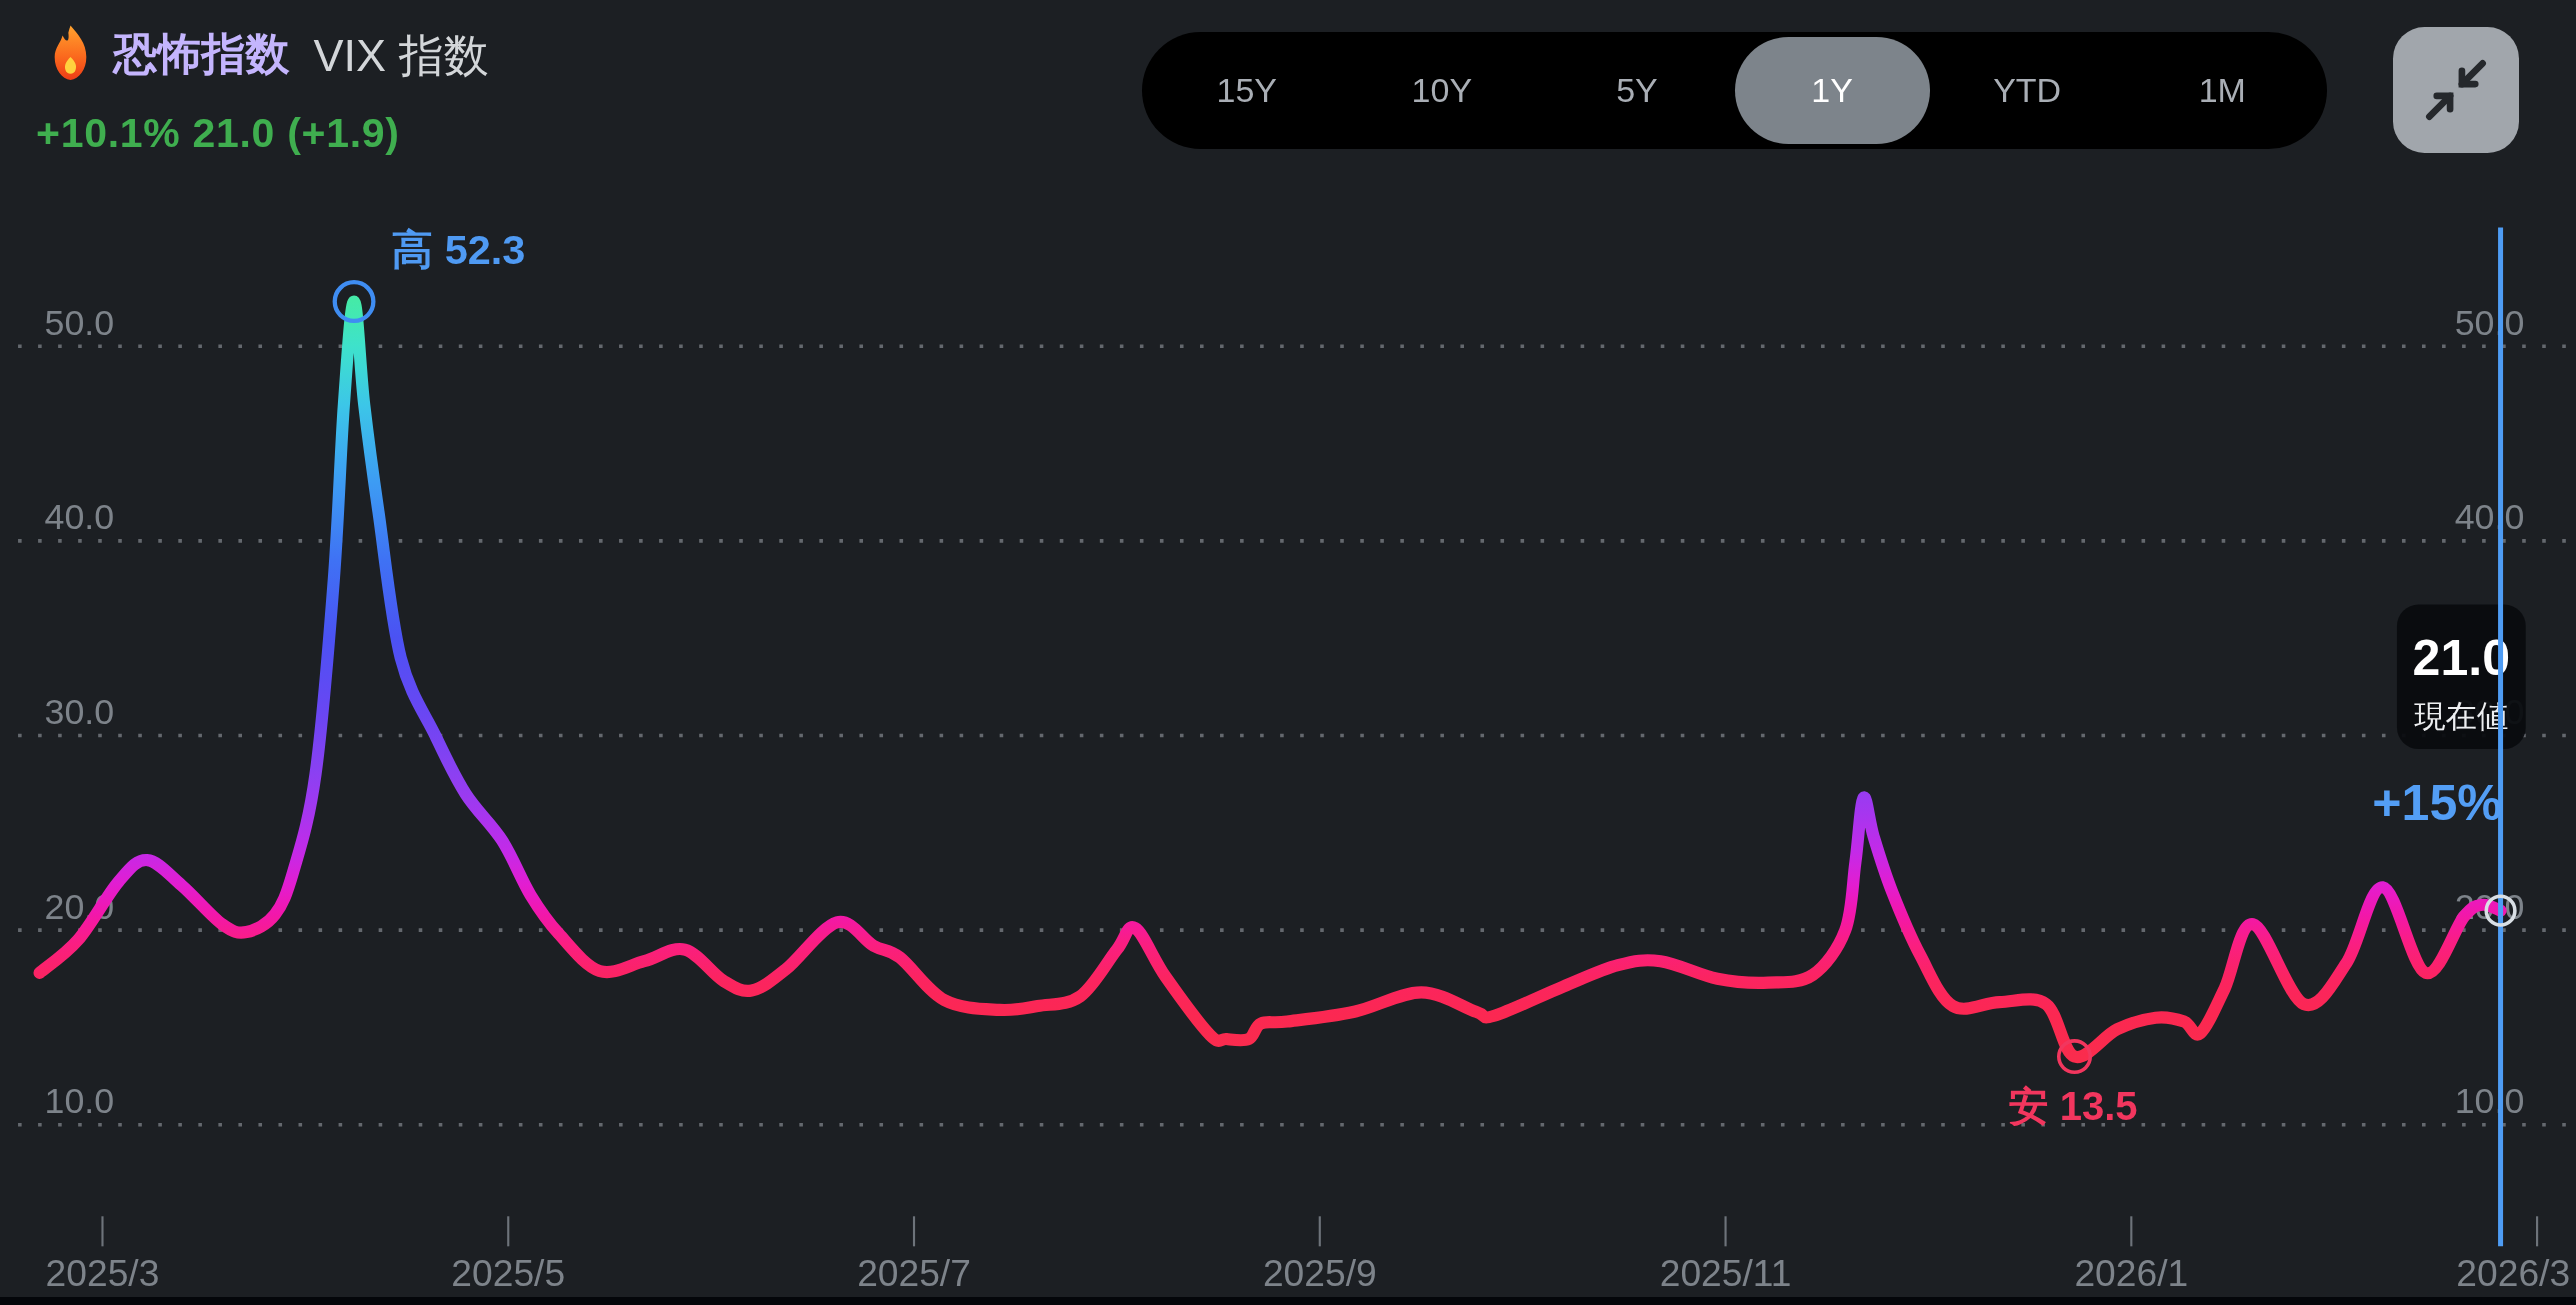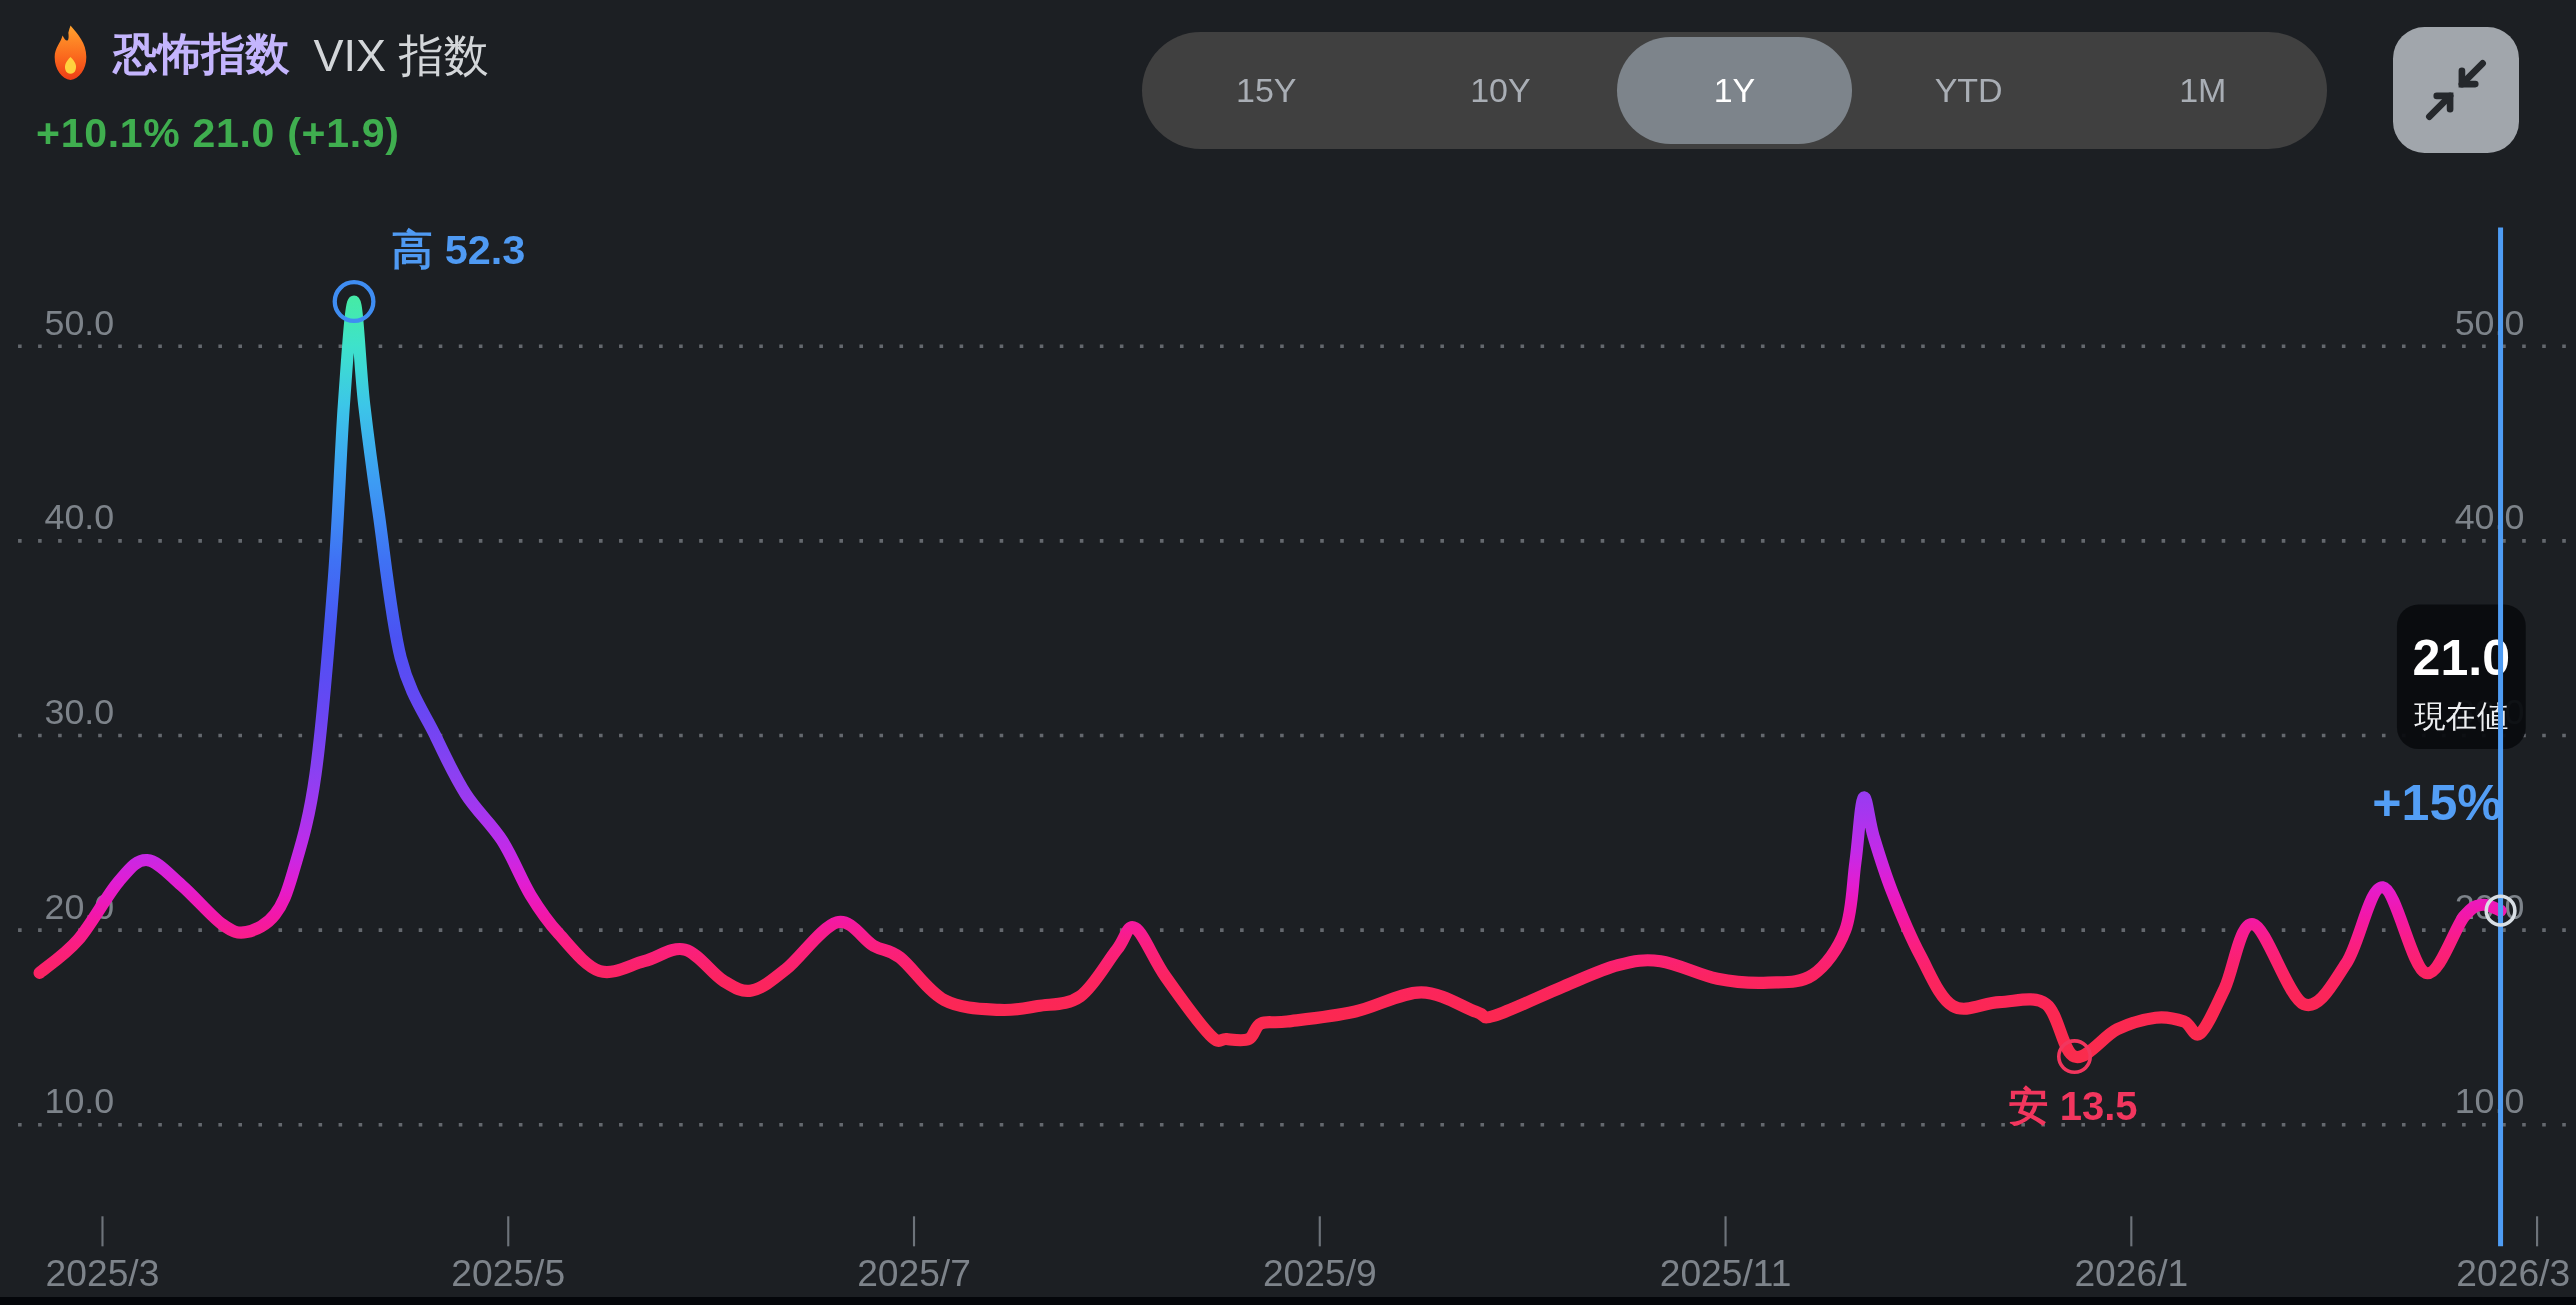--- a/index.html
+++ b/index.html
@@ -5,21 +5,21 @@
   html,body{margin:0;padding:0;background:#000;font-family:"Liberation Sans",sans-serif;}
   #app{position:relative;width:2576px;height:1305px;overflow:hidden;background:#1c1f23;}
   #chart{position:absolute;left:0;top:0;}
 
   .header{position:absolute;left:46px;top:24px;display:flex;align-items:flex-end;}
   .fire{width:49px;height:59px;margin-right:18.6px;}
   .title{font-size:44px;font-weight:700;color:#c4b5fd;line-height:59px;}
   .subtitle{font-size:45px;font-weight:500;color:#d3d6d9;line-height:54px;margin-left:24px;}
   .stats{position:absolute;left:36px;top:102px;font-size:41px;font-weight:600;letter-spacing:0.7px;margin-top:8px;}
 
-  .seg{position:absolute;left:1142px;top:32px;width:1185px;height:117px;background:#404040;
+  .seg{position:absolute;left:1142px;top:32px;width:1185px;height:117px;background:#000000;
        border-radius:59px;display:flex;align-items:center;padding:0 7.2px;box-sizing:border-box;}
   .seg-item{flex:1;height:107px;display:flex;align-items:center;justify-content:center;
        font-size:34px;color:#a9aeb5;border-radius:54px;cursor:pointer;background:transparent;border:none;
        font-family:"Liberation Sans",sans-serif;}
   .seg-item.selected{background:#7d848b;color:#ffffff;font-weight:500;}
 
   .collapse-btn{position:absolute;left:2393px;top:27px;width:126px;height:126px;border-radius:31.5px;
        background:#a1a6ac;display:flex;align-items:center;justify-content:center;border:none;cursor:pointer;}
 
   .home-bar{position:absolute;left:0;bottom:0;width:100%;height:7.9px;background:#04060a;}
@@ -127,20 +127,21 @@
       <path d="M34 46 C41 53 43 58 41 64 C39 71 29 71 27 64 C25 57 28 52 34 46 Z" fill="#ffd23e"></path>
     </svg>
     <div class="title">恐怖指数</div>
     <div class="subtitle">VIX 指数</div>
   </div>
   <div class="stats" id="stats" style="color: rgb(63, 174, 79);">+10.1% 21.0 (+1.9)</div>
 
   <div class="seg">
     <button class="seg-item">15Y</button>
     <button class="seg-item">10Y</button>
+    <button class="seg-item">5Y</button>
     <button class="seg-item selected">1Y</button>
     <button class="seg-item">YTD</button>
     <button class="seg-item">1M</button>
   </div>
 
   <button class="collapse-btn">
     <svg width="74" height="74" viewBox="0 0 100 100">
       <g fill="none" stroke="#25282c" stroke-width="9" stroke-linecap="round">
         <path d="M86 14 L58 42"></path>
           <path d="M58 24 L58 42 L76 42"></path>

